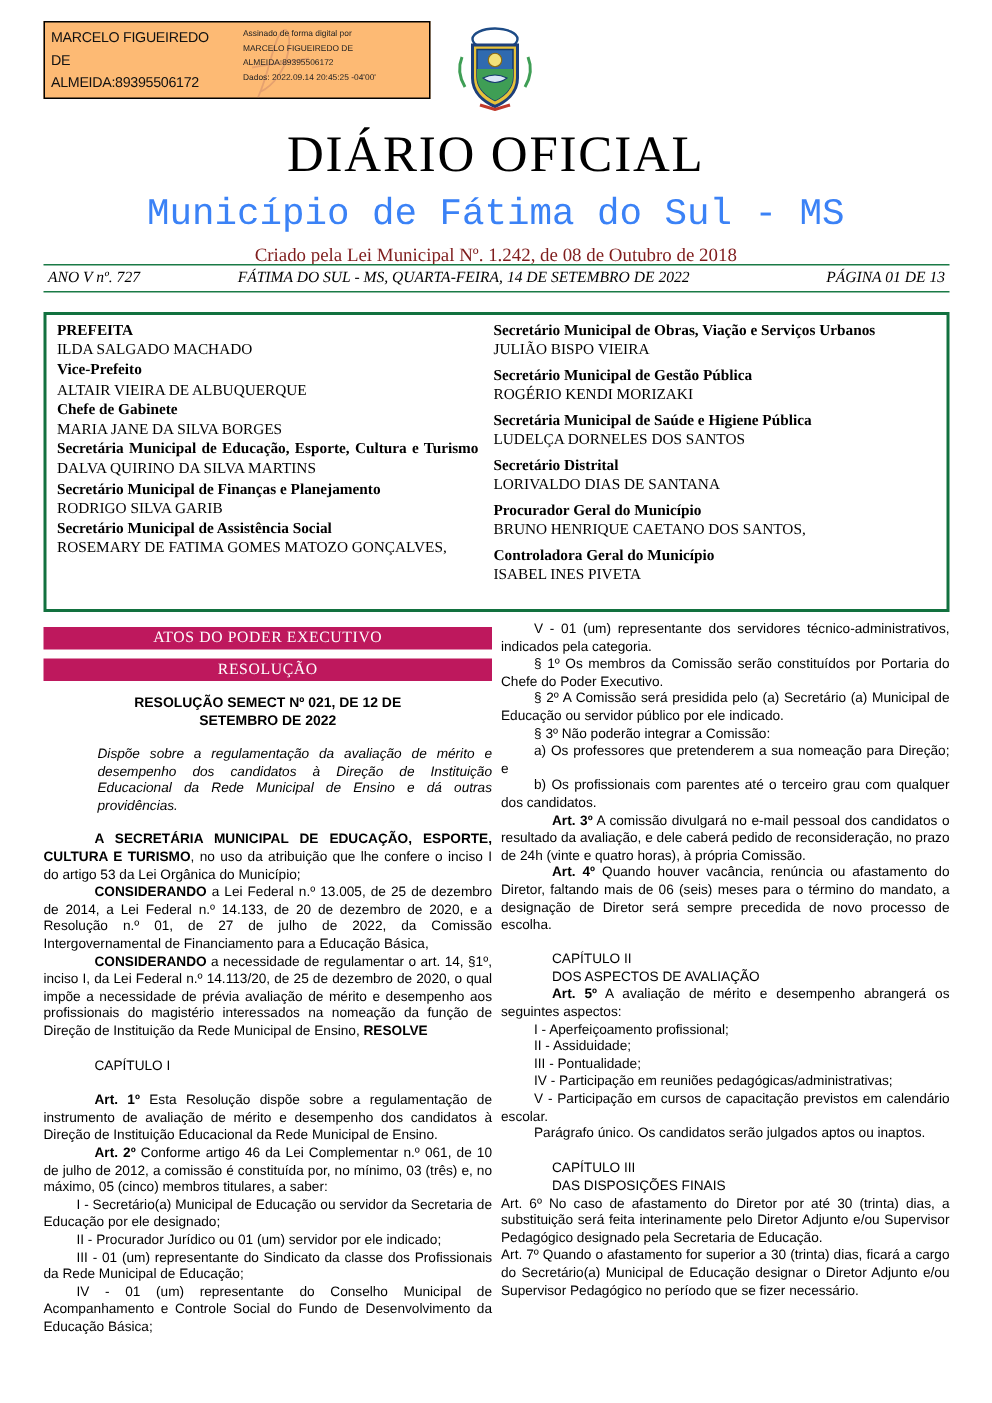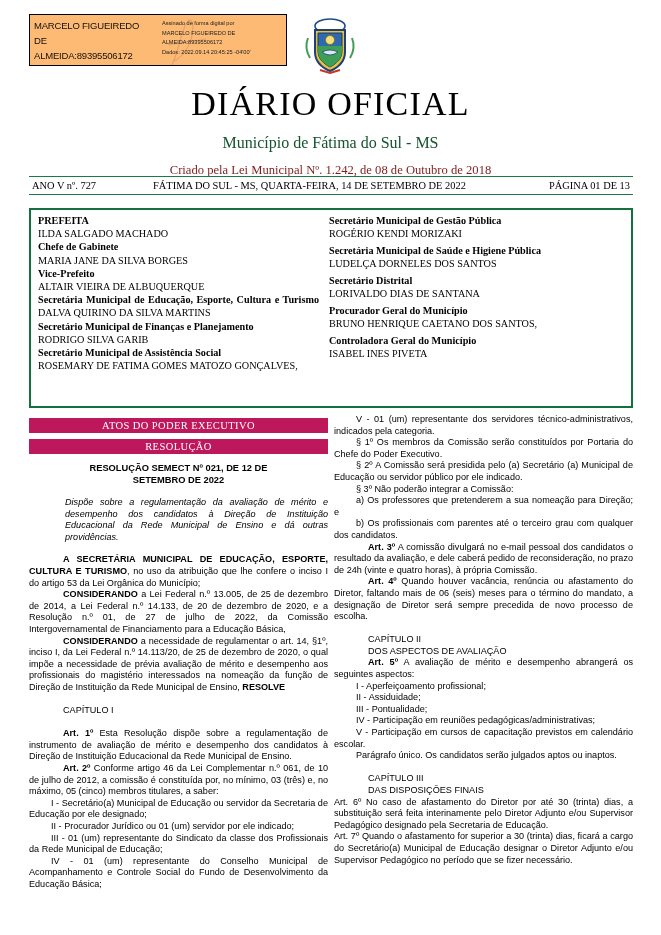--- a/index.html
+++ b/index.html
@@ -86,25 +86,25 @@
   }
   .doc-title {
     font-family: "Liberation Serif", serif;
     font-size: 34px;
     line-height: 52px;
     letter-spacing: 1.2px;
     font-weight: 400;
     color: #000;
   }
   .doc-sub {
-    font-family: Liberation Serif, serif;
-    font-size: 16px;
+    font-family: Liberation Mono, monospace;
+    font-size: 25px;
     line-height: 24px;
     margin-top: 1px;
-    color: #14532d;
+    color: #3b82f6;
   }
   .doc-law {
     font-family: "Liberation Serif", serif;
     font-size: 12.6px;
     line-height: 18px;
     margin-top: 6px;
     color: #7f1d1d;
   }
 
   
@@ -114,20 +114,21 @@
     top: 176px;
     width: 604px;
     border-top: 1.6px solid #1a7a46;
     border-bottom: 1.6px solid #1a7a46;
     height: 19px;
     display: flex;
     align-items: center;
     font-family: "Liberation Serif", serif;
     font-size: 10.4px;
     box-sizing: border-box;
+    font-style: italic;
   }
   .edition-bar .e-left { padding-left: 3px; white-space: nowrap; }
   .edition-bar .e-mid  { flex: 1; text-align: center; white-space: nowrap; padding-right: 26px;}
   .edition-bar .e-right { padding-right: 3px; white-space: nowrap; }
 
   
   .officials {
     position: absolute;
     left: 29px;
     top: 208px;
@@ -260,42 +261,46 @@
     <span class="e-right">PÁGINA 01 DE 13</span>
   </div>
 
   <div class="officials">
     <div class="off-col left">
       <div class="off-row">
         <div class="off-role nojust">PREFEITA</div>
         <div class="off-name">ILDA SALGADO MACHADO</div>
       </div>
       <div class="off-row">
+        <div class="off-role nojust">Vice-Prefeito</div>
+        <div class="off-name">ALTAIR VIEIRA DE ALBUQUERQUE</div>
+      </div>
+      <div class="off-row">
         <div class="off-role nojust">Chefe de Gabinete</div>
         <div class="off-name">MARIA JANE DA SILVA BORGES</div>
       </div>
       <div class="off-row">
-        <div class="off-role nojust">Vice-Prefeito</div>
-        <div class="off-name">ALTAIR VIEIRA DE ALBUQUERQUE</div>
-      </div>
-      <div class="off-row">
         <div class="off-role">Secretária Municipal de Educação, Esporte, Cultura e Turismo</div>
         <div class="off-name">DALVA QUIRINO DA SILVA MARTINS</div>
       </div>
       <div class="off-row">
         <div class="off-role nojust">Secretário Municipal de Finanças e Planejamento</div>
         <div class="off-name">RODRIGO SILVA GARIB</div>
       </div>
       <div class="off-row">
         <div class="off-role nojust">Secretário Municipal de Assistência Social</div>
         <div class="off-name">ROSEMARY DE FATIMA GOMES MATOZO GONÇALVES,</div>
       </div>
     </div>
 
     <div class="off-col right">
+      <div class="off-row">
+        <div class="off-role nojust">Secretário Municipal de Obras, Viação e Serviços Urbanos</div>
+        <div class="off-name">JULIÃO BISPO VIEIRA</div>
+      </div>
       <div class="off-row">
         <div class="off-role nojust">Secretário Municipal de Gestão Pública</div>
         <div class="off-name">ROGÉRIO KENDI MORIZAKI</div>
       </div>
       <div class="off-row">
         <div class="off-role nojust">Secretária Municipal de Saúde e Higiene Pública</div>
         <div class="off-name">LUDELÇA DORNELES DOS SANTOS</div>
       </div>
       <div class="off-row">
         <div class="off-role nojust">Secretário Distrital</div>

